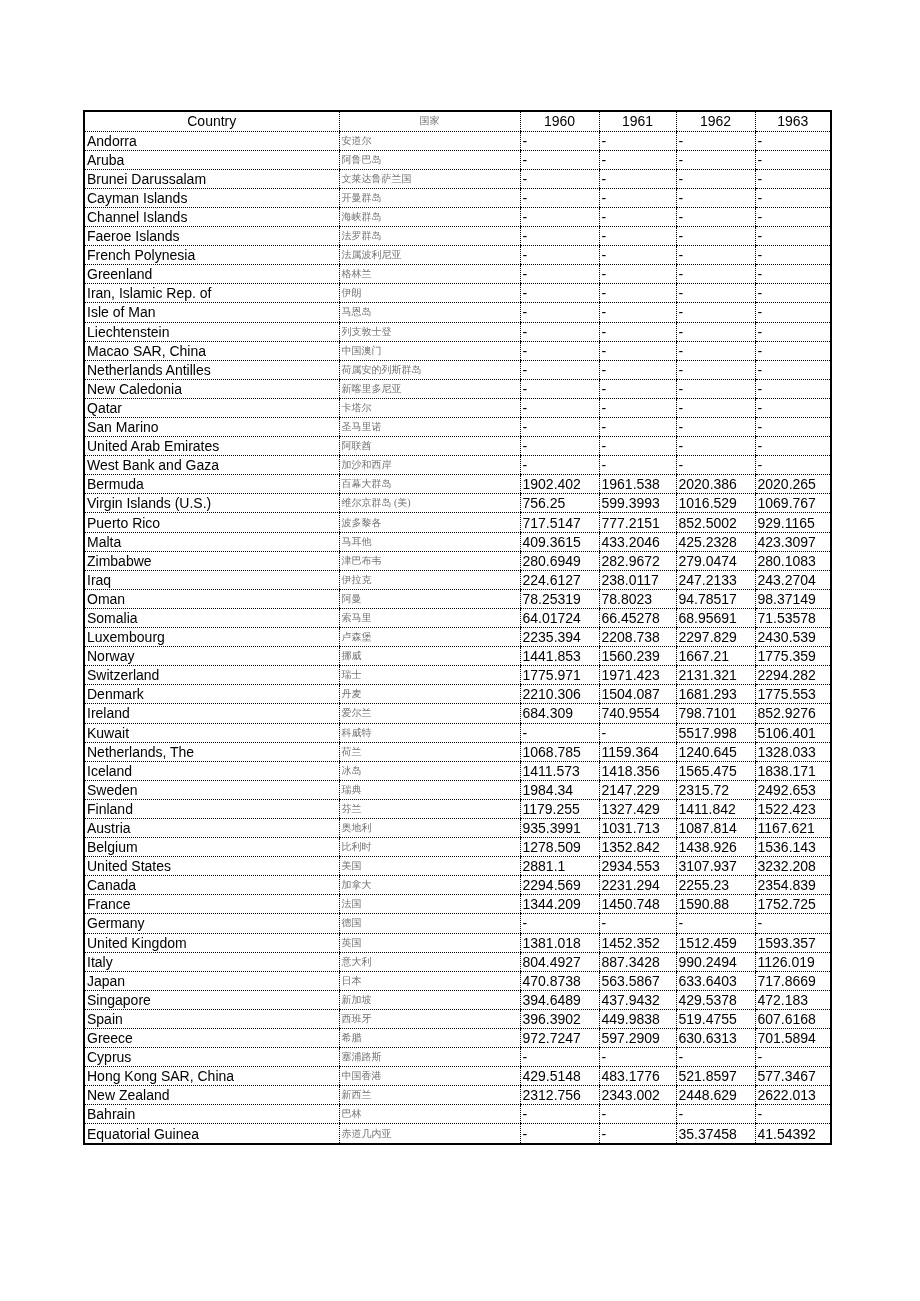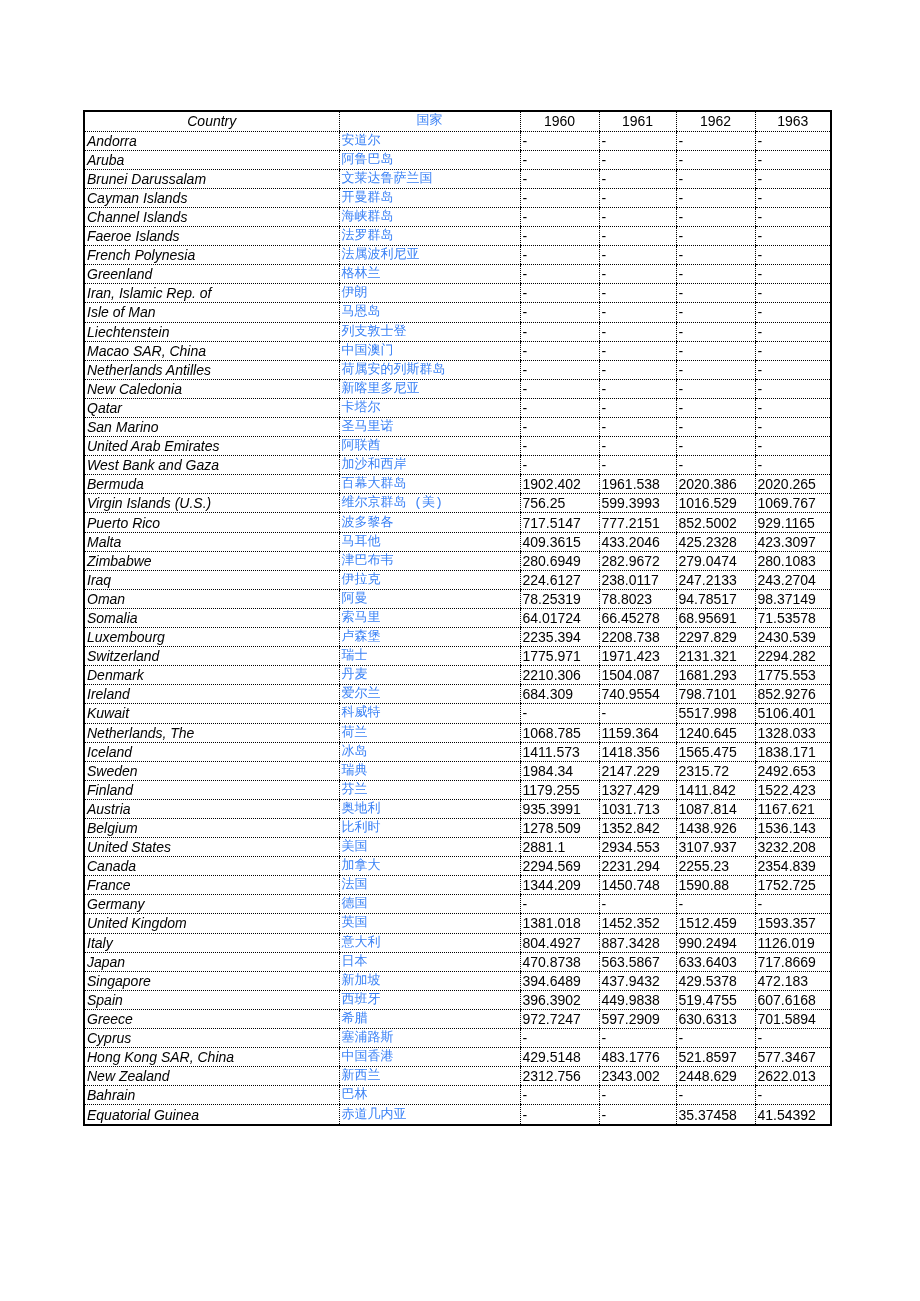--- a/index.html
+++ b/index.html
@@ -14,24 +14,24 @@
   col.c2 { width: 79px; }
   col.c3 { width: 77px; }
   col.c4 { width: 79px; }
   col.c5 { width: 75px; }
   td, th {
     height: 19.1px; padding: 0 2px; font-size: 14px; line-height: 18px;
     color: #000; white-space: nowrap; overflow: hidden; font-weight: normal;
     border-bottom: 1px dotted #000; border-left: 1px dotted #000;
     text-align: left; box-sizing: border-box;
   }
-  td:first-child, th:first-child { border-left: none; font-style: italic; }
+  td:first-child, th:first-child { border-left: none; }
   tr:last-child td { border-bottom: none; }
   th { text-align: center; }
-  .cn { font-family: Liberation Mono, monospace; font-size: 13px; color: #3b82f6; }
+  .cn { font-family: Liberation Serif, serif; font-size: 10px; color: #737373; }
 </style>
 </head>
 <body>
 
 <div class="sheet">
   <table>
     <colgroup>
       <col class="c0">
         <col class="c1">
         <col class="c2">
@@ -260,20 +260,28 @@
         </tr>
         <tr>
           <td>Luxembourg</td>
           <td class="cn">卢森堡</td>
           <td>2235.394</td>
           <td>2208.738</td>
           <td>2297.829</td>
           <td>2430.539</td>
         </tr>
         <tr>
+          <td>Norway</td>
+          <td class="cn">挪威</td>
+          <td>1441.853</td>
+          <td>1560.239</td>
+          <td>1667.21</td>
+          <td>1775.359</td>
+        </tr>
+        <tr>
           <td>Switzerland</td>
           <td class="cn">瑞士</td>
           <td>1775.971</td>
           <td>1971.423</td>
           <td>2131.321</td>
           <td>2294.282</td>
         </tr>
         <tr>
           <td>Denmark</td>
           <td class="cn">丹麦</td>

